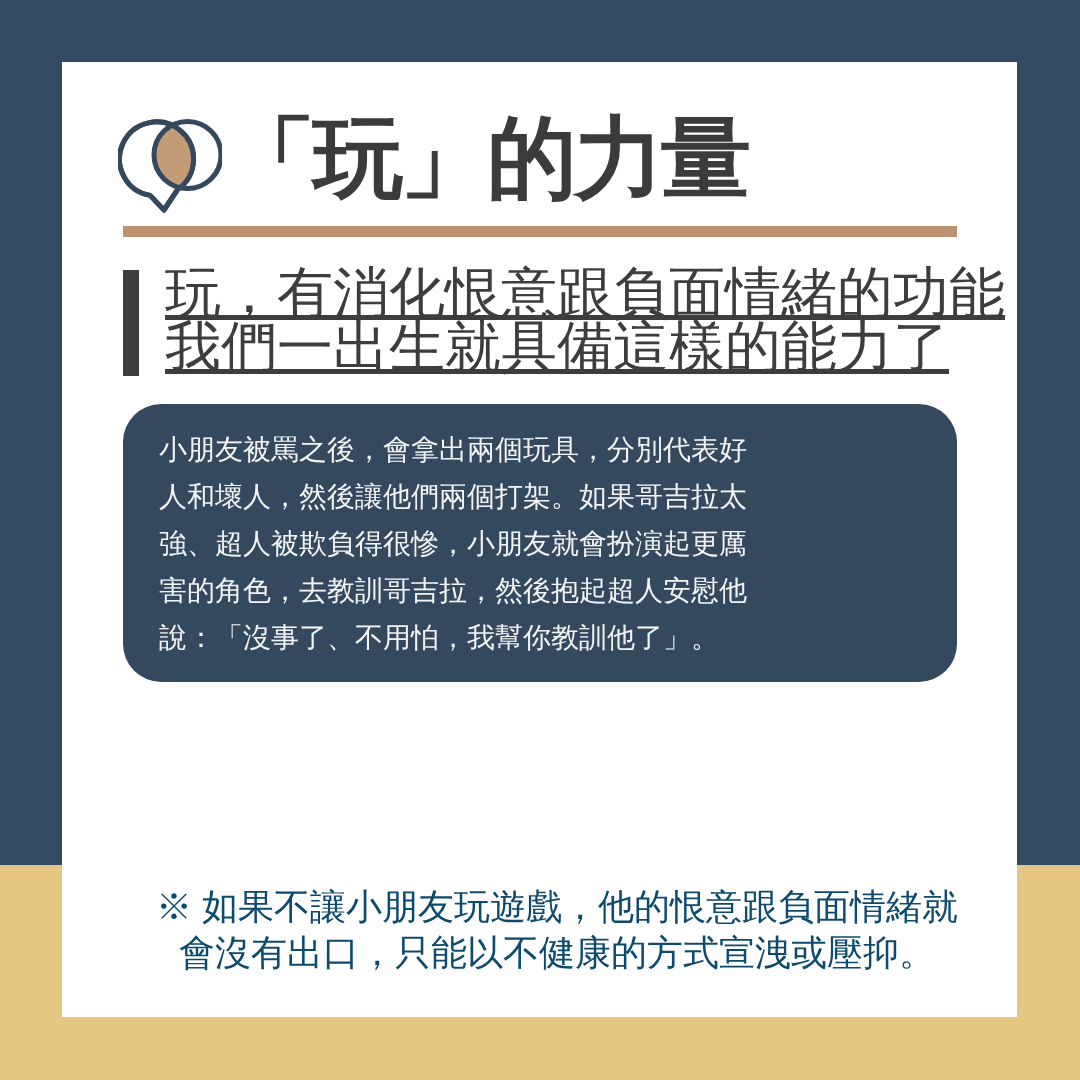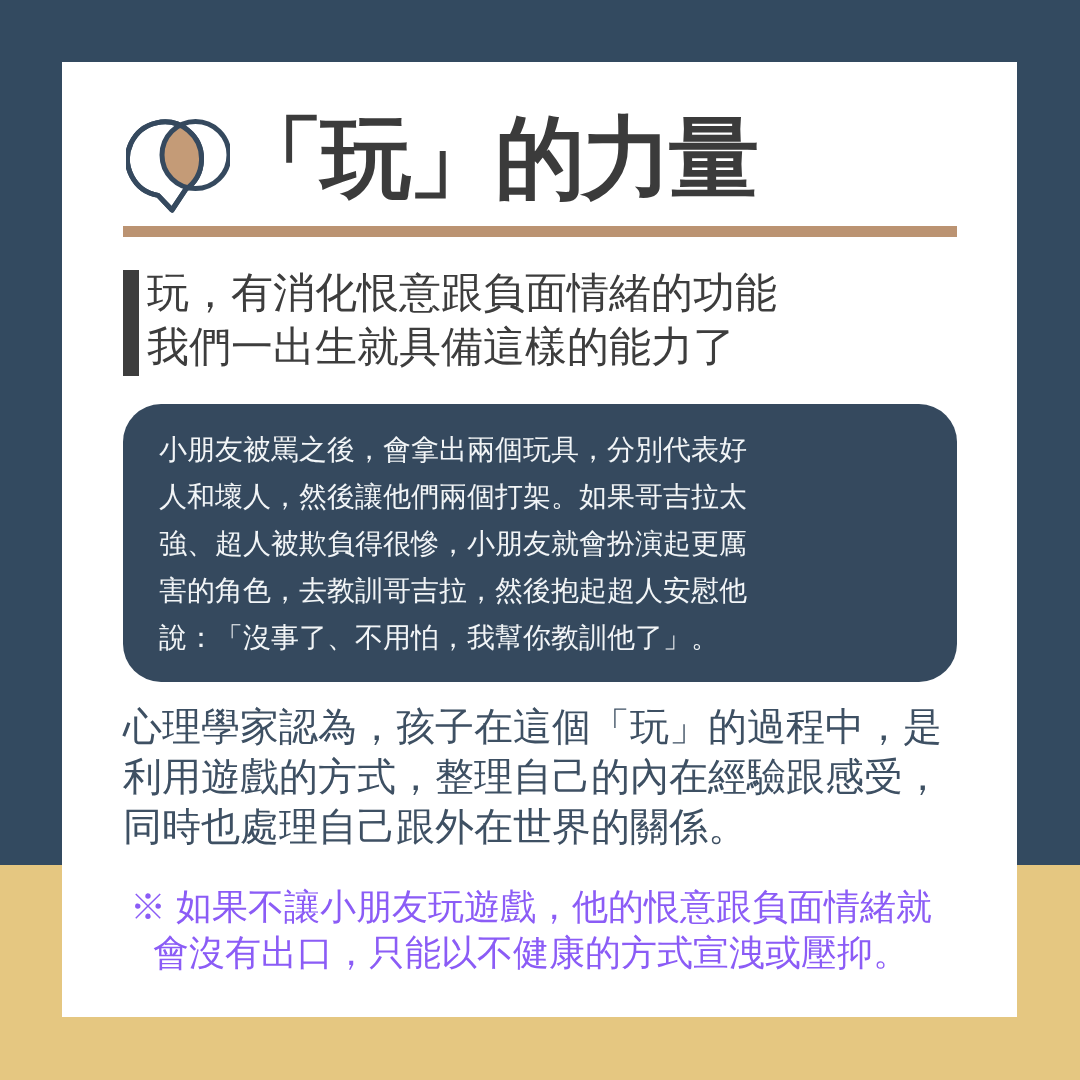--- a/index.html
+++ b/index.html
@@ -12,60 +12,60 @@
   }
   .gold-band {
     position:absolute; left:0; top:865px; width:1080px; height:215px;
     background:#E5C781;
   }
   .card {
     position:absolute; left:62px; top:62px; width:955px; height:955px;
     background:#FFFFFF;
   }
   .header {
-    position:absolute; left:64px; top:30px; height:132px;
+    position:absolute; left:56px; top:30px; height:132px;
     display:flex; align-items:center;
   }
   .bubbles-icon { flex:none; width:104px; height:100px; margin-top:12px; }
   .title {
     margin-left:4px;
     font-size:90px; font-weight:900; line-height:1;
     letter-spacing:-3px; color:#3B3B3B;
     white-space:nowrap;
   }
   .divider {
     position:absolute; left:61px; top:164px; width:834px; height:11px;
     background:#BB9372;
   }
   .quote { position:absolute; left:61px; top:204px; display:flex; }
   .quote-bar { flex:none; width:16px; height:106px; margin-top:4px; background:#3D3D3D; }
   .quote-text {
-    margin-left:8px;
-    font-size:42px; line-height:54px; font-weight:500;
-    color:#3D3D3D; white-space:pre;
+    margin-left:26px;
+    font-size:56px; line-height:54px; font-weight:500;
+    color:#3D3D3D; white-space:pre;text-decoration:underline;
   }
   .story-box {
     position:absolute; left:61px; top:342px; width:834px; height:278px;
     background:#35495E; border-radius:38px;
     padding:22px 36px;
   }
   .story-text {
     font-size:28px; line-height:47px;
     color:#F2F5F7; white-space:pre;
   }
   .body-text {
     position:absolute; left:61px; top:640px;
     font-size:39px; line-height:50px; font-weight:500;
     color:#3E5063; white-space:pre;
   }
   .footnote {
-    position:absolute; left:52px; top:822px; width:834px;
+    position:absolute; left:78px; top:822px; width:834px;
     text-align:center;
     font-size:36px; line-height:46px;
-    color:#8b5cf6; white-space:pre;
+    color:#0c4a6e; white-space:pre;
   }
 </style>
 </head>
 <body>
 
 <div class="gold-band"></div>
 
 <div class="card">
 
   <div class="header">
@@ -92,20 +92,17 @@
   </div>
 
   <div class="story-box">
     <div class="story-text">小朋友被罵之後，會拿出兩個玩具，分別代表好
 人和壞人，然後讓他們兩個打架。如果哥吉拉太
 強、超人被欺負得很慘，小朋友就會扮演起更厲
 害的角色，去教訓哥吉拉，然後抱起超人安慰他
 說：「沒事了、不用怕，我幫你教訓他了」。</div>
   </div>
 
-  <div class="body-text">心理學家認為，孩子在這個「玩」的過程中，是
-利用遊戲的方式，整理自己的內在經驗跟感受，
-同時也處理自己跟外在世界的關係。</div>
 
   <div class="footnote">※ 如果不讓小朋友玩遊戲，他的恨意跟負面情緒就
 會沒有出口，只能以不健康的方式宣洩或壓抑。</div>
 
 </div>
 
 </body></html>

